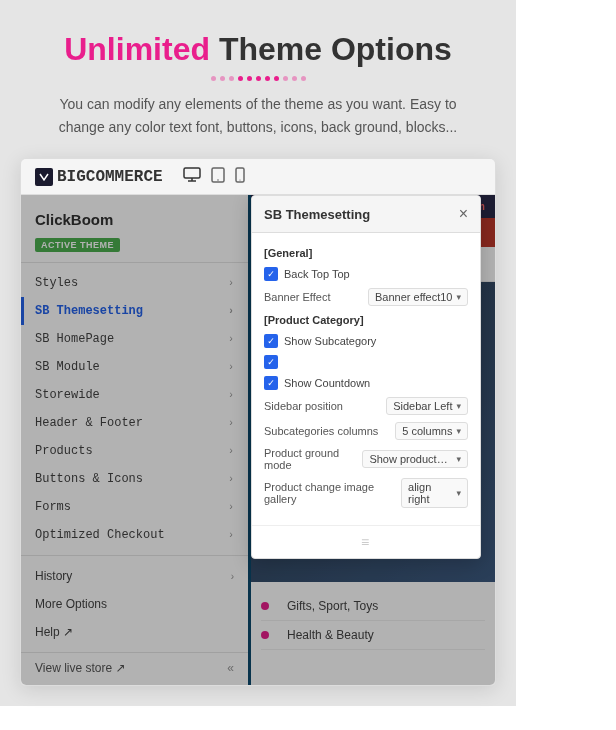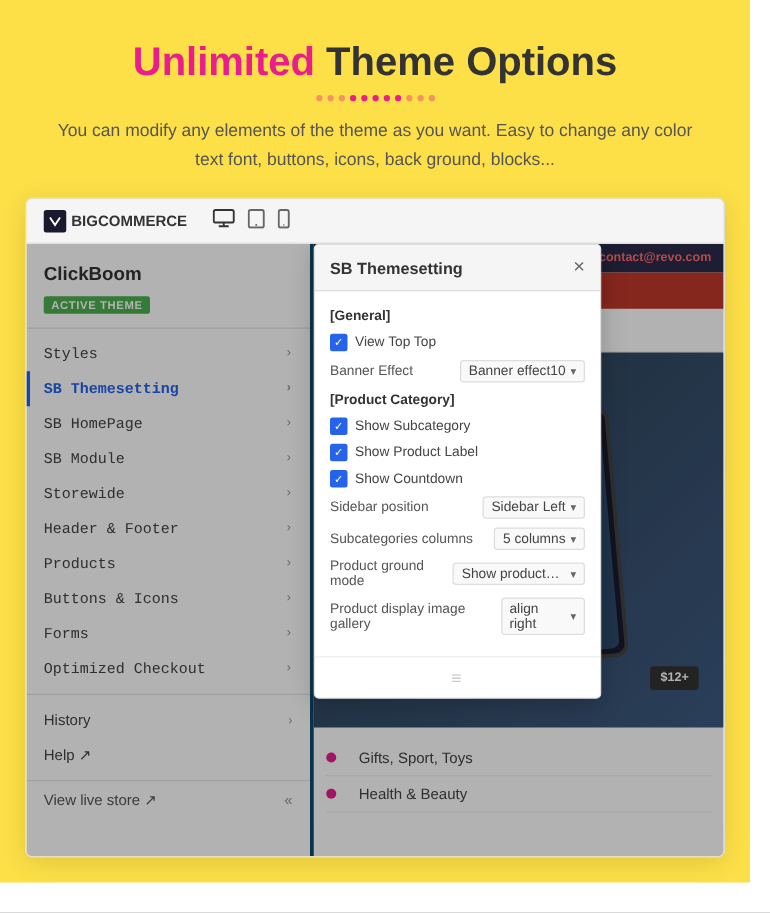--- a/index.html
+++ b/index.html
@@ -5,22 +5,22 @@
     * { box-sizing: border-box; margin: 0; padding: 0; }
     body {
       font-family: -apple-system, BlinkMacSystemFont, 'Segoe UI', sans-serif;
       background: #fff;
       width: 616px;
       min-height: 730px;
       overflow: hidden;
     }
 
     .page-wrapper {
-      width: 600px;
-      background: #fde047;
+      width: 516px;
+      background: #e5e5e5;
       padding: 30px 20px 20px;
     }
 
     
     .header-section {
       text-align: center;
       margin-bottom: 16px;
     }
     .header-title {
       font-size: 32px;
@@ -71,23 +71,24 @@
       border-bottom: 1px solid #ddd;
       padding: 8px 14px;
       display: flex;
       align-items: center;
       gap: 14px;
     }
     .browser-logo {
       display: flex;
       align-items: center;
       gap: 4px;
-      font-size: 12px;
+      font-size: 16px;
       font-weight: 700;
       color: #333;
+      font-family: Liberation Mono, monospace;
     }
     .browser-logo .logo-icon {
       width: 18px;
       height: 18px;
       background: #1a1a2e;
       border-radius: 2px;
       display: flex;
       align-items: center;
       justify-content: center;
       color: white;
@@ -536,20 +537,23 @@
             <span class="chevron">›</span>
           </div>
         </div>
 
         <div class="sidebar-section2">
           <div class="sidebar-item">
             <span>History</span>
             <span class="chevron">›</span>
           </div>
           <div class="sidebar-item">
+            <span>More Options</span>
+          </div>
+          <div class="sidebar-item">
             <span>Help ↗</span>
           </div>
         </div>
 
         <div class="sidebar-footer">
           <div class="sidebar-footer-link">
             <span>View live store ↗</span>
             <span style="color:#999; margin-left:auto">«</span>
           </div>
         </div>
@@ -604,21 +608,21 @@
             <span class="modal-close">×</span>
           </div>
           <div class="modal-body">
 
             <div class="section-label">[General]</div>
 
             <div class="form-row checkbox-row">
               <div class="checkbox-custom">
                 <span class="checkbox-check">✓</span>
               </div>
-              <span class="form-label">View Top Top</span>
+              <span class="form-label">Back Top Top</span>
             </div>
 
             <div class="form-select-row">
               <span class="form-select-label">Banner Effect</span>
               <div class="form-select-val">
                 <span>Banner effect10</span>
                 <span class="arrow">▾</span>
               </div>
             </div>
 
@@ -628,21 +632,20 @@
               <div class="checkbox-custom">
                 <span class="checkbox-check">✓</span>
               </div>
               <span class="form-label">Show Subcategory</span>
             </div>
 
             <div class="form-row checkbox-row">
               <div class="checkbox-custom">
                 <span class="checkbox-check">✓</span>
               </div>
-              <span class="form-label">Show Product Label</span>
             </div>
 
             <div class="form-row checkbox-row">
               <div class="checkbox-custom">
                 <span class="checkbox-check">✓</span>
               </div>
               <span class="form-label">Show Countdown</span>
             </div>
 
             <div class="form-select-row">
@@ -663,21 +666,21 @@
 
             <div class="form-select-row">
               <span class="form-select-label">Product ground mode</span>
               <div class="form-select-val" style="max-width:110px; overflow:hidden">
                 <span style="white-space:nowrap; overflow:hidden; text-overflow:ellipsis; max-width:90px; display:inline-block">Show products in a gri...</span>
                 <span class="arrow">▾</span>
               </div>
             </div>
 
             <div class="form-select-row">
-              <span class="form-select-label">Product display image gallery</span>
+              <span class="form-select-label">Product change image gallery</span>
               <div class="form-select-val">
                 <span>align right</span>
                 <span class="arrow">▾</span>
               </div>
             </div>
 
           </div>
           <div class="modal-footer-drag">
             <span class="drag-handle">≡</span>
           </div>

